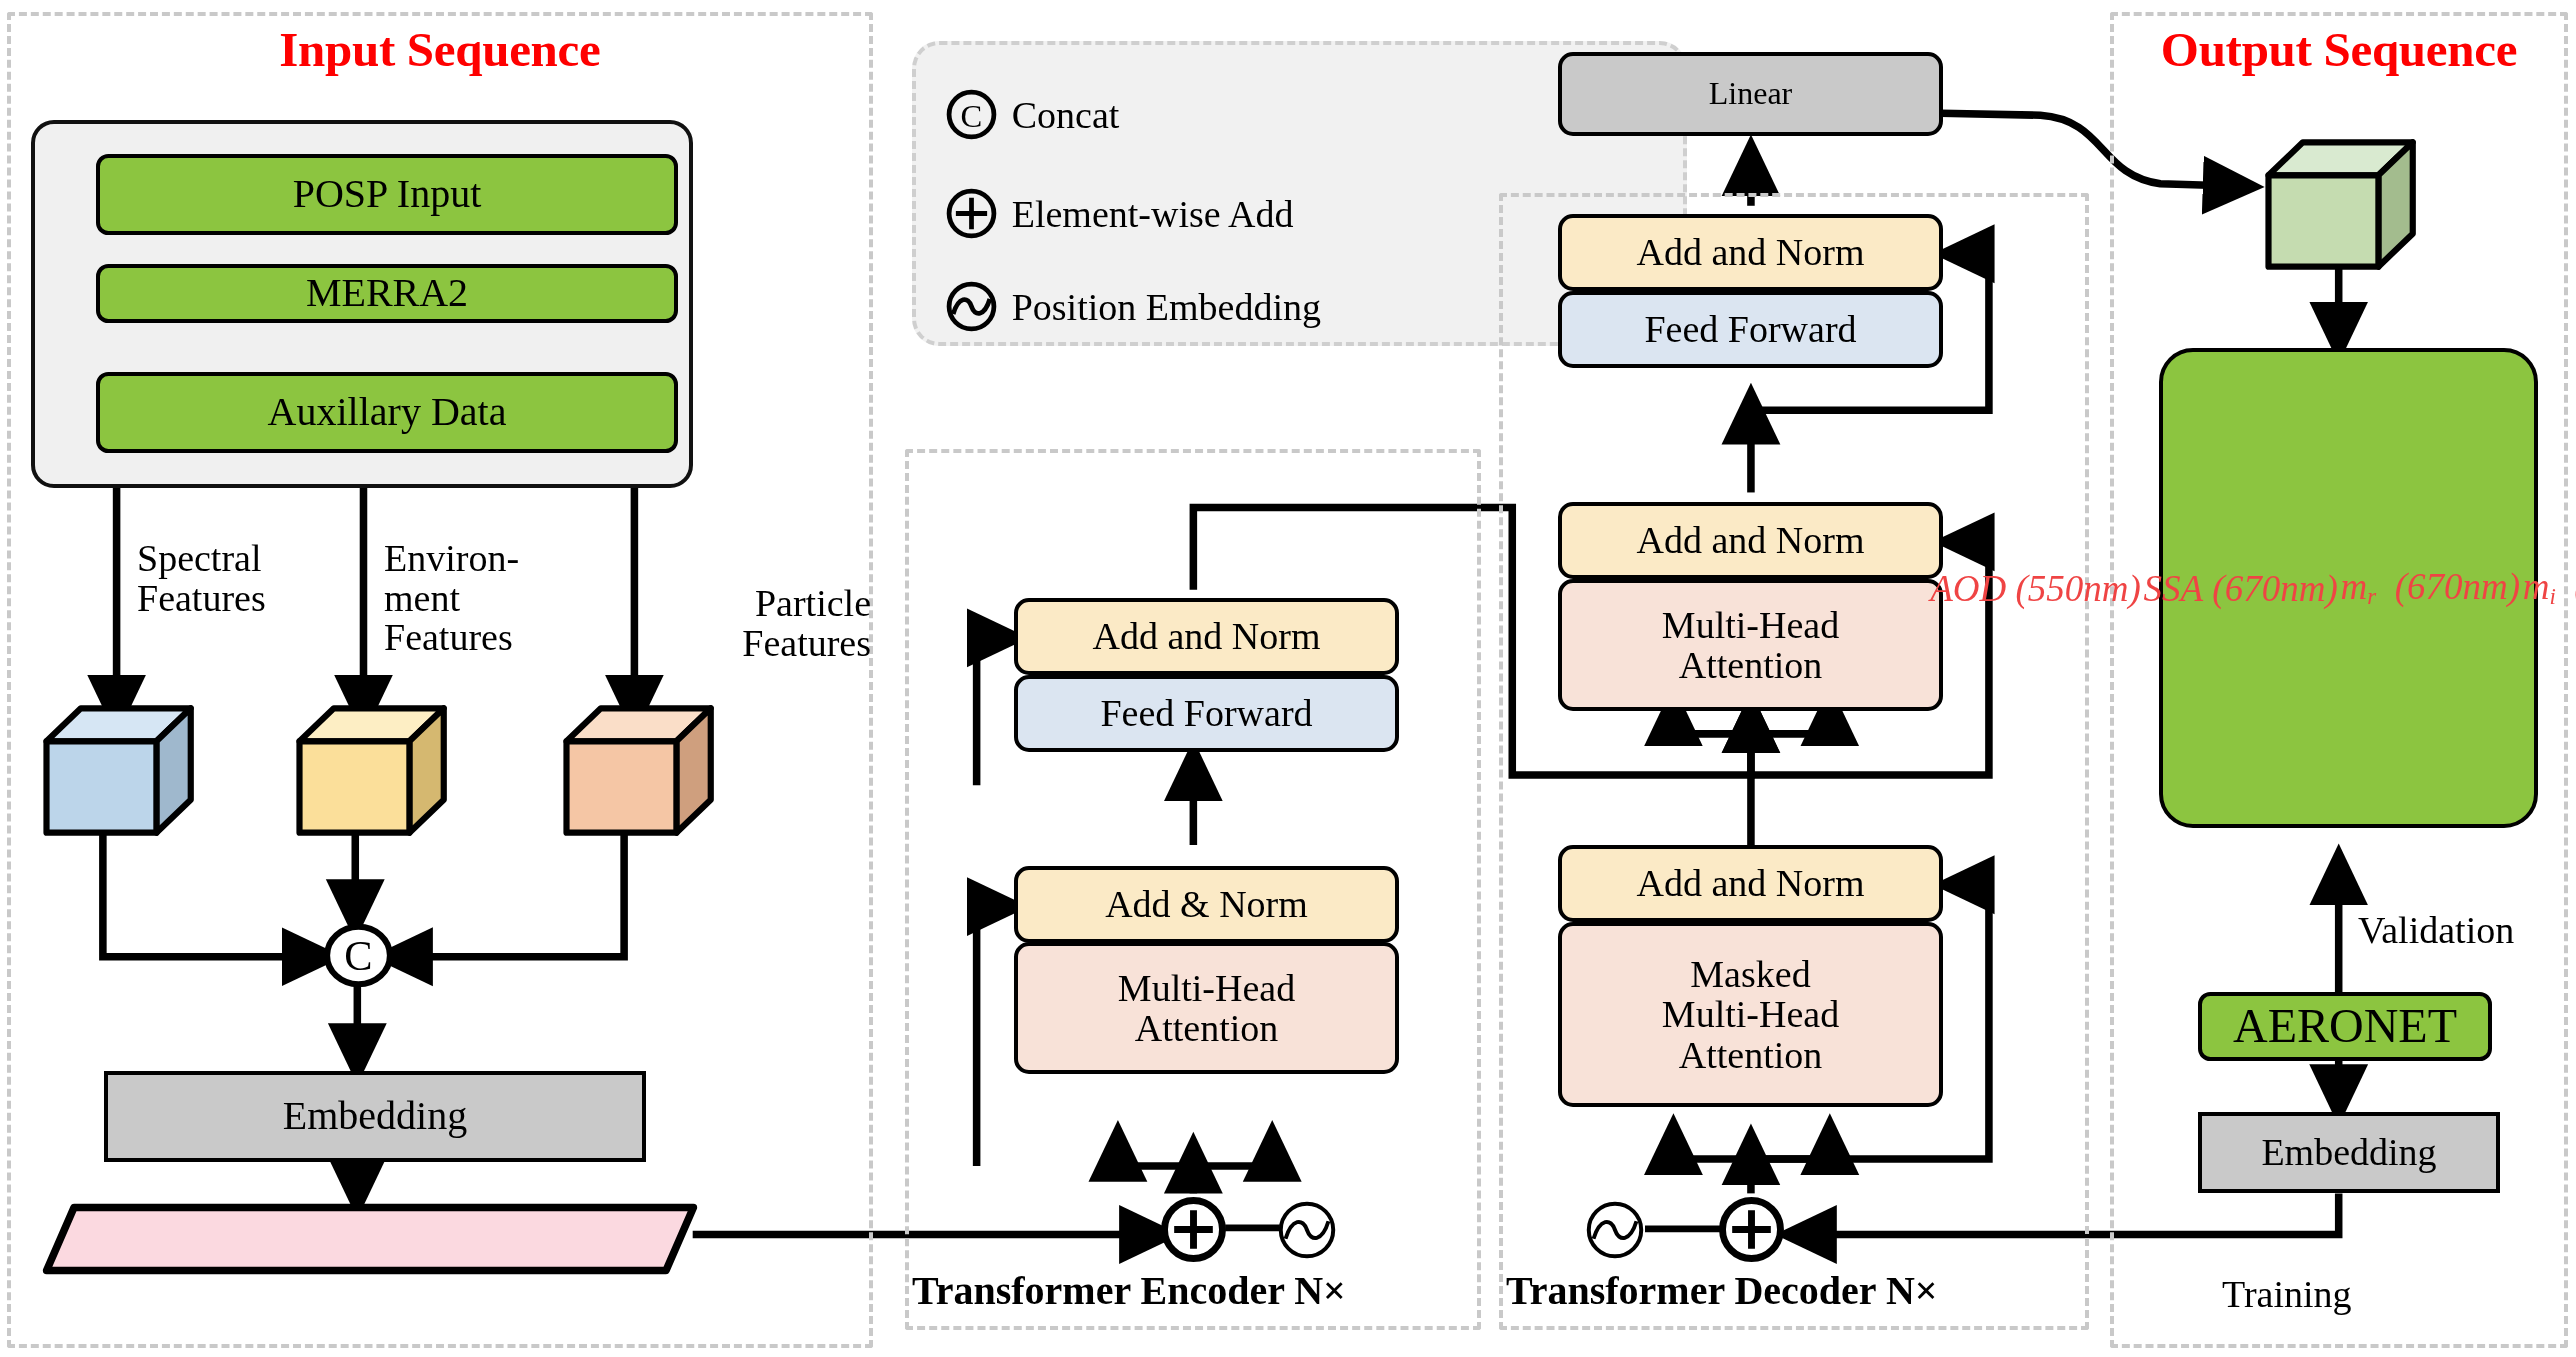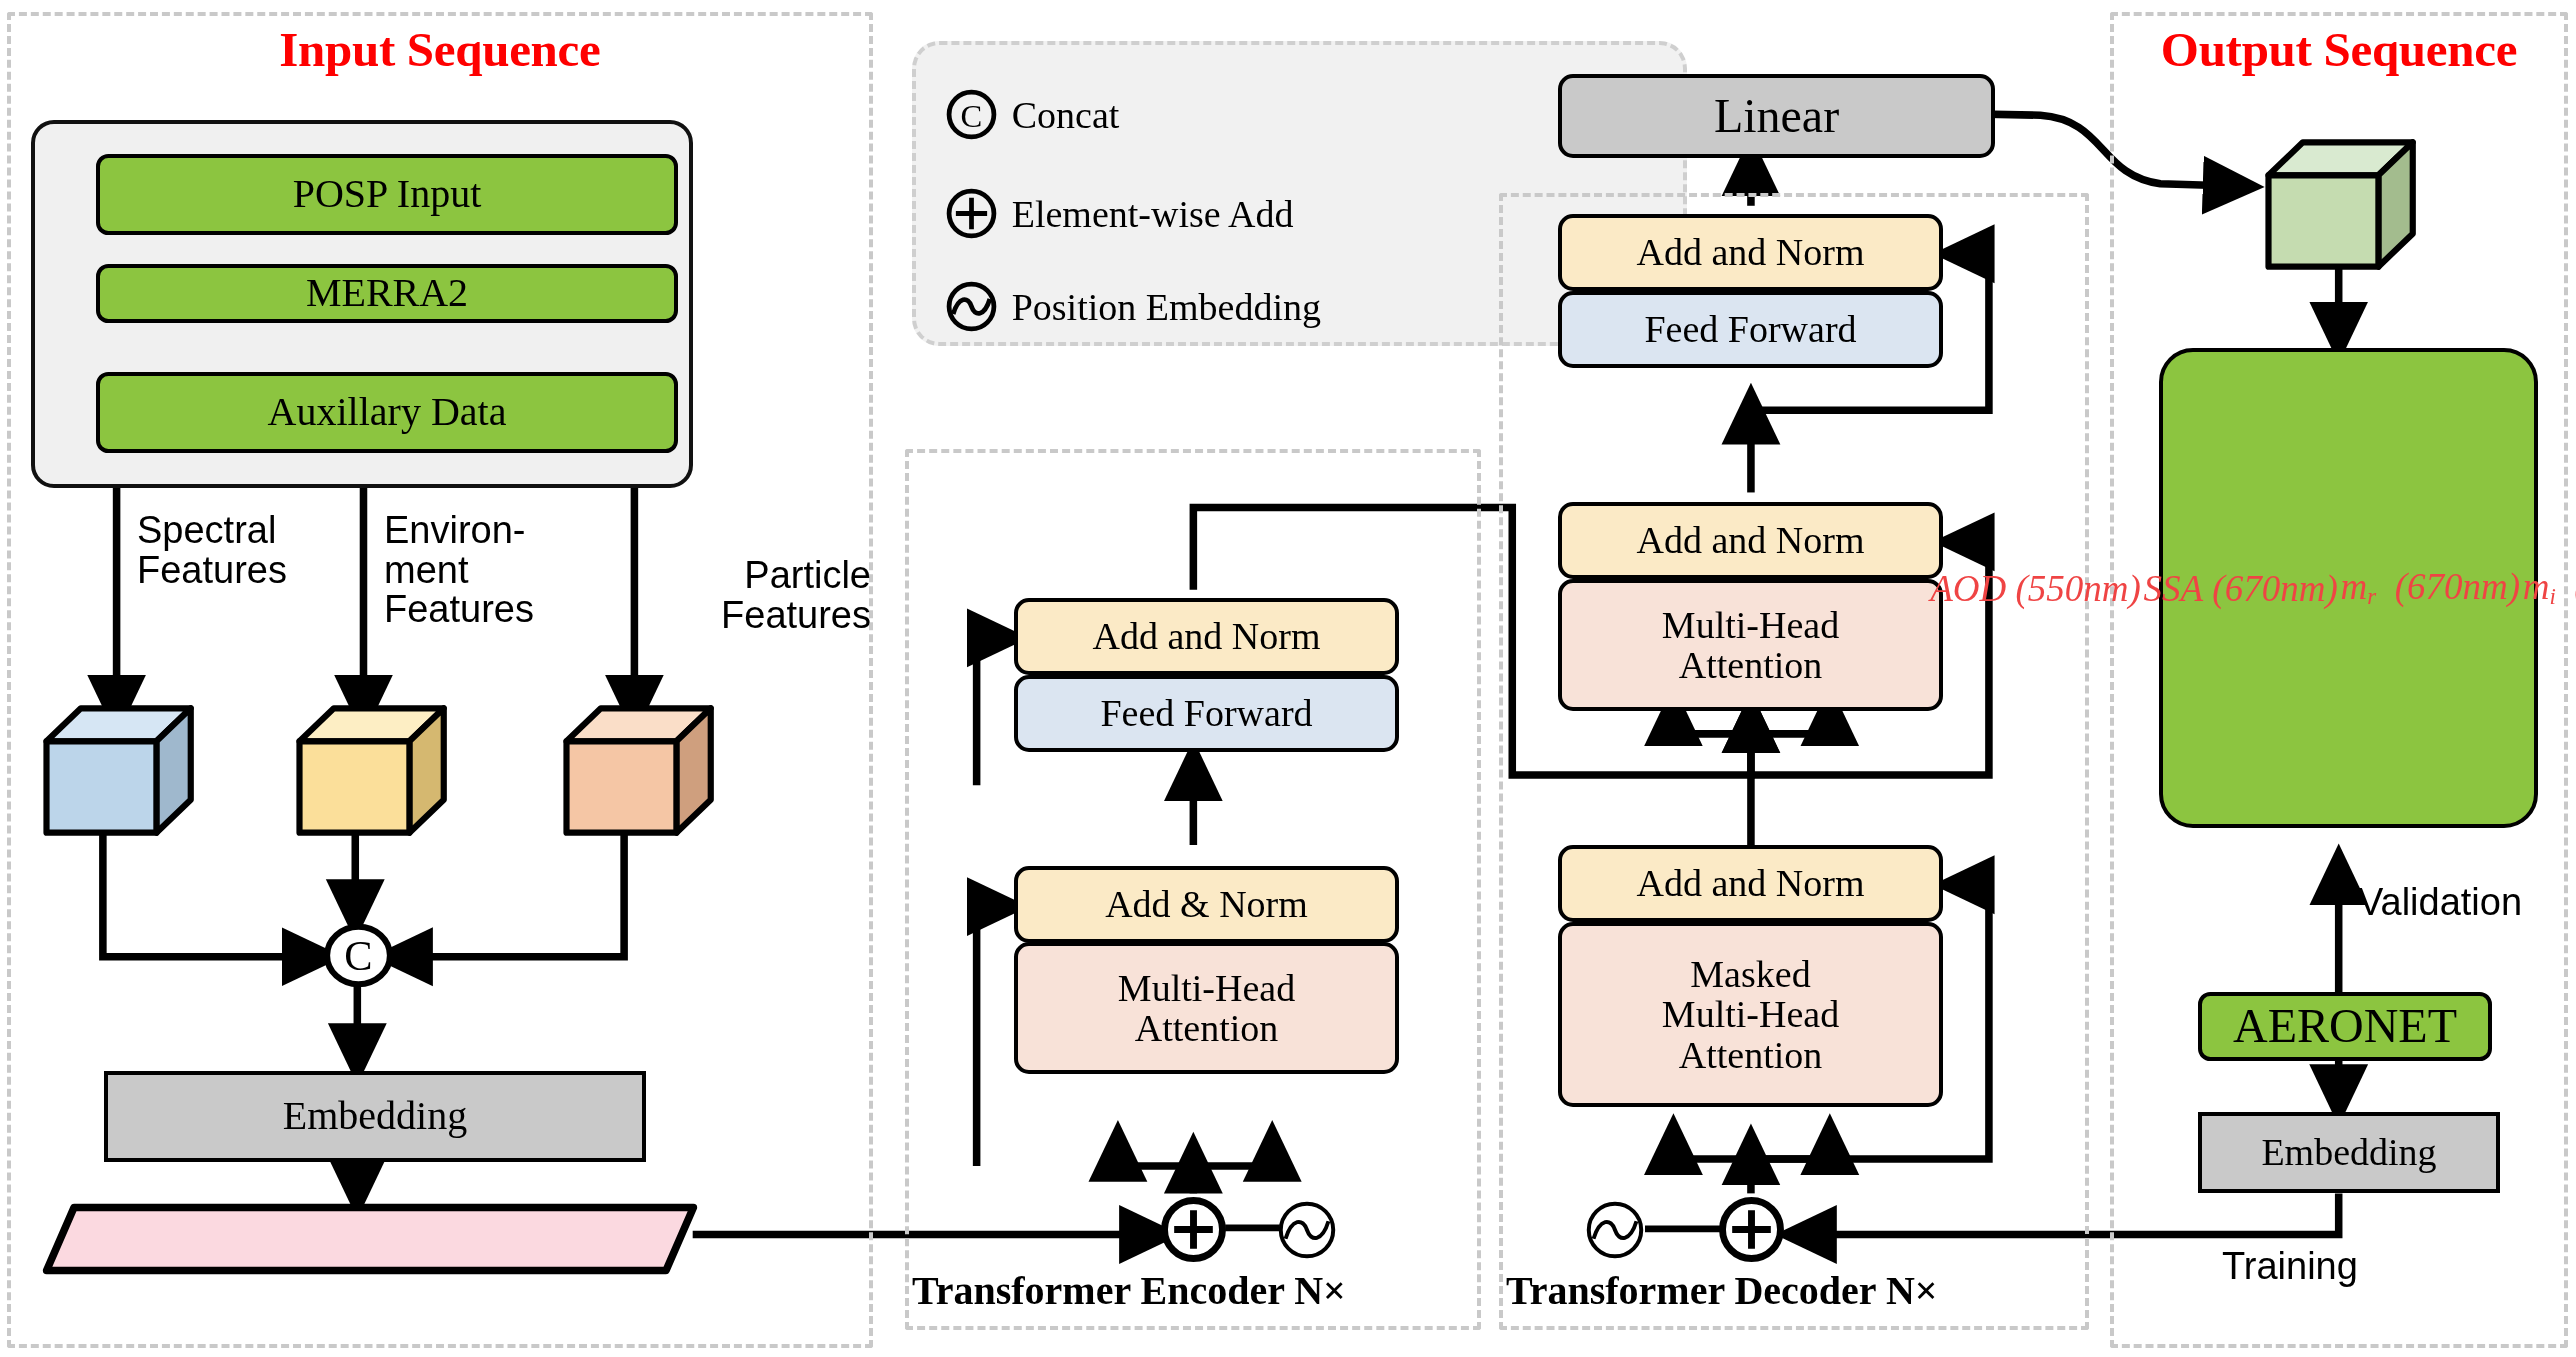--- a/index.html
+++ b/index.html
@@ -18,22 +18,22 @@
   .green{background:#8cc540;}
   .grey{background:#c9c9c9;}
   .cream{background:#fbeac6;}
   .blue{background:#dbe5f1;}
   .peach{background:#f8e2d8;}
   .lightwrap{background:#f0f0f0;border:4.8px solid #111;border-radius:23px;}
   .r18{border-radius:12.3px;}
   .r22{border-radius:15px;}
   .r50{border-radius:34px;}
 
-  .lbl{position:absolute;font-family:Liberation Sans, sans-serif;color:#000;line-height:1.04;
-       white-space:pre-line;}
+  .lbl{position:absolute;font-family:Liberation Serif, serif;color:#000;line-height:1.04;
+       white-space:pre-line;margin-top:28px;}
 
   .legendbox{position:absolute;background:#f1f1f1;border:4.8px dashed #cfcfcf;border-radius:27.4px;
              box-sizing:border-box;}
   .legrow{position:absolute;display:flex;align-items:center;gap:13.7px;}
   .legtxt{font-family:"Liberation Serif",serif;font-size:38px;color:#000;white-space:nowrap;}
 
   .cube{position:absolute;}
   .para{position:absolute;}
   .opglyph{position:absolute;}
 
@@ -257,21 +257,21 @@
   <svg class="opglyph" style="left:1584px;top:1199px;" width="62" height="62" viewBox="0 0 78 78">
     <circle cx="39" cy="39" r="33" fill="#fff" stroke="#000" stroke-width="5"></circle>
     <path d="M12,50 C20,24 34,24 39,39 C44,54 58,54 66,28" fill="none" stroke="#000" stroke-width="5"></path>
   </svg>
   <svg class="opglyph" style="left:1645px;top:1222px;" width="75" height="13.7" viewBox="0 0 110 20">
     <path d="M0,10 L110,10" stroke="#000" stroke-width="10"></path>
   </svg>
 
   <div class="encdec-cap" style="left:1506px;top:1267px;">Transformer Decoder N×</div>
 
-  <div class="box grey r22" style="left:1558px;top:74px;width:437px;height:84px;font-size:48px;">
+  <div class="box grey r22" style="left:1558px;top:52px;width:385px;height:84px;font-size:32px;">
     <span>Linear</span>
   </div>
 
   <div class="panel" style="left:2110px;top:12.3px;width:458px;height:1336px;"></div>
   <div class="ttl" style="left:2085px;top:20.6px;width:508px;font-size:49px;">Output Sequence</div>
 
   <svg class="cube" style="left:2263px;top:134px;" width="158" height="141" viewBox="0 0 230 205">
     <polygon points="8,60 58,12 218,12 168,60" fill="#d9ead0" stroke="#000" stroke-width="9" stroke-linejoin="round"></polygon>
     <polygon points="168,60 218,12 218,145 168,193" fill="#a3bc8e" stroke="#000" stroke-width="9" stroke-linejoin="round"></polygon>
     <rect x="8" y="60" width="160" height="133" fill="#c5dcb0" stroke="#000" stroke-width="9" stroke-linejoin="round"></rect>

